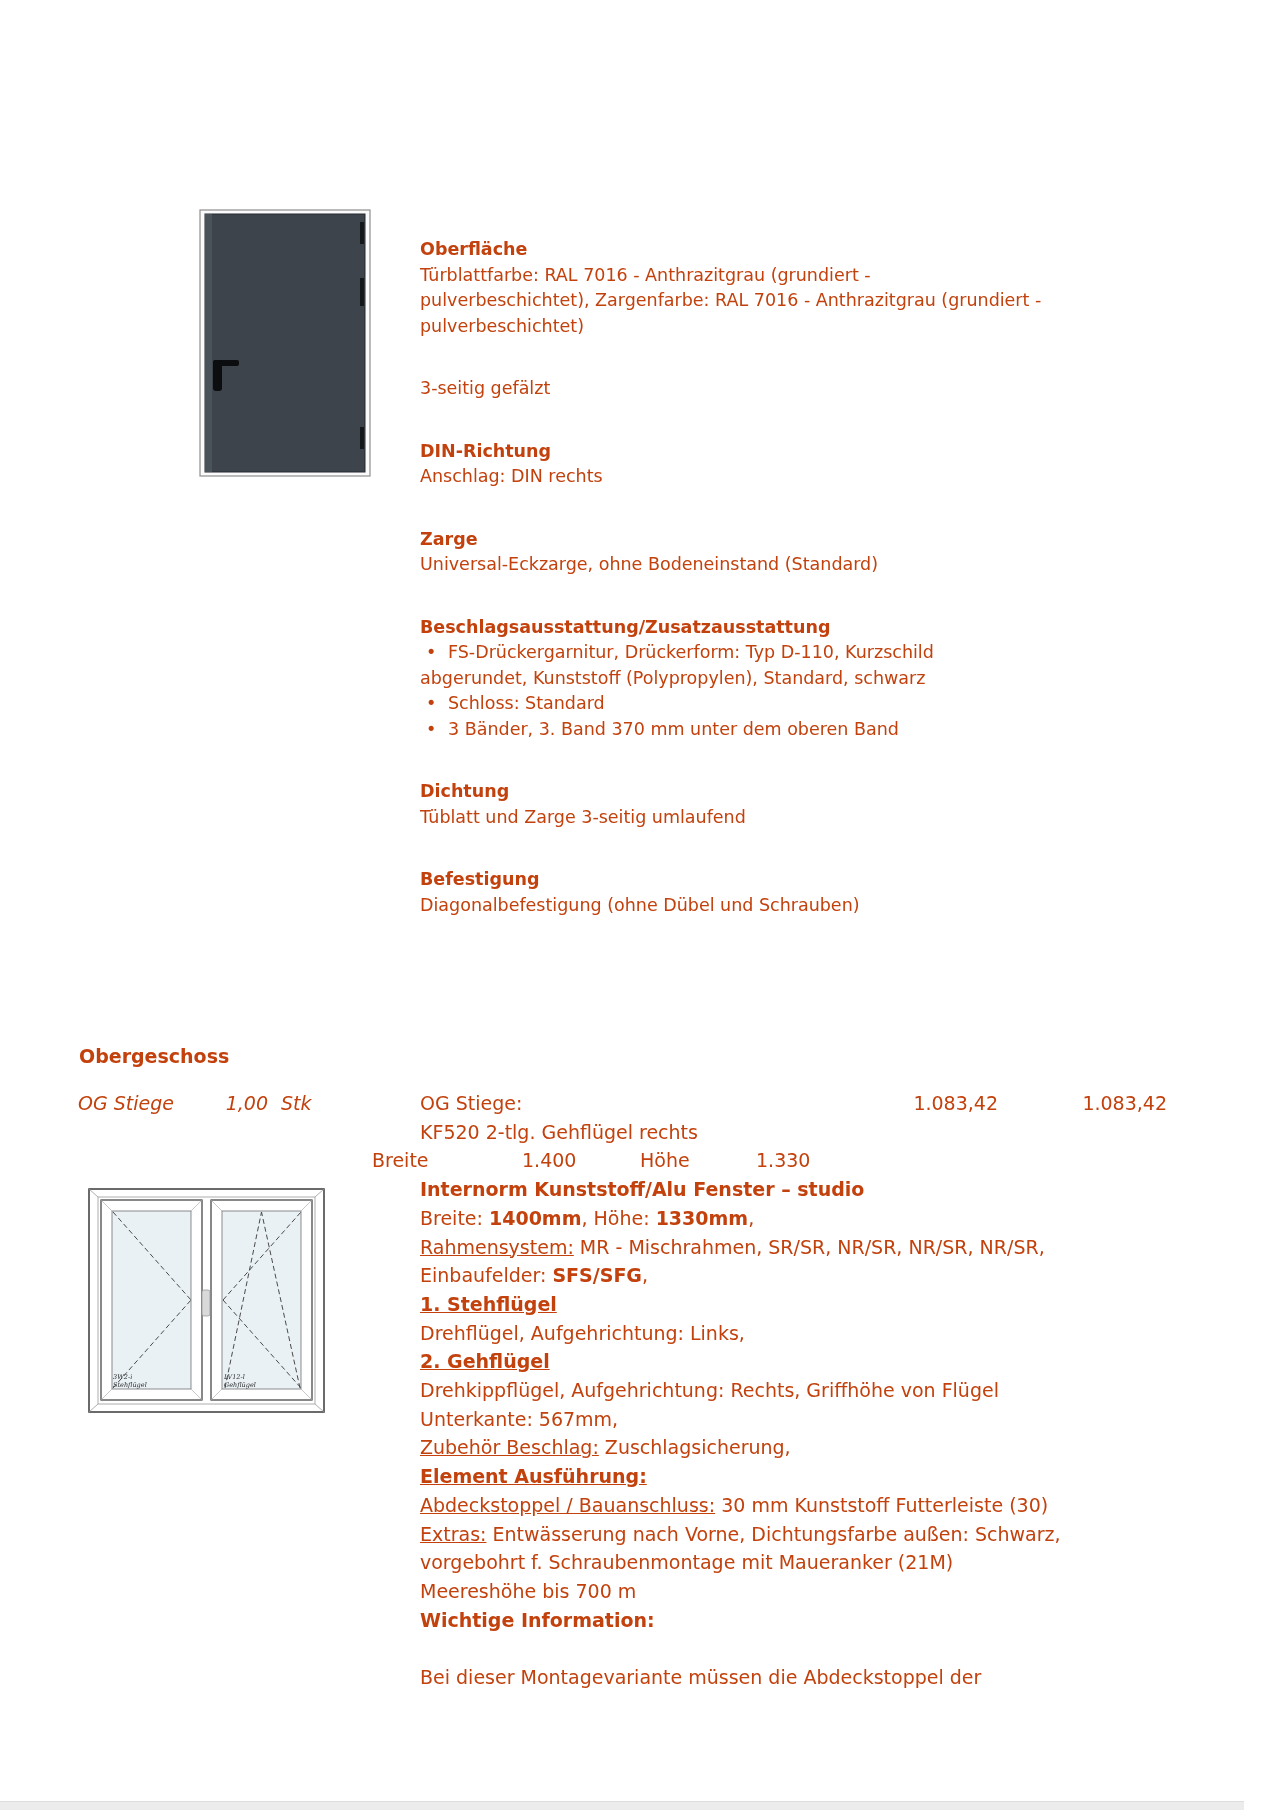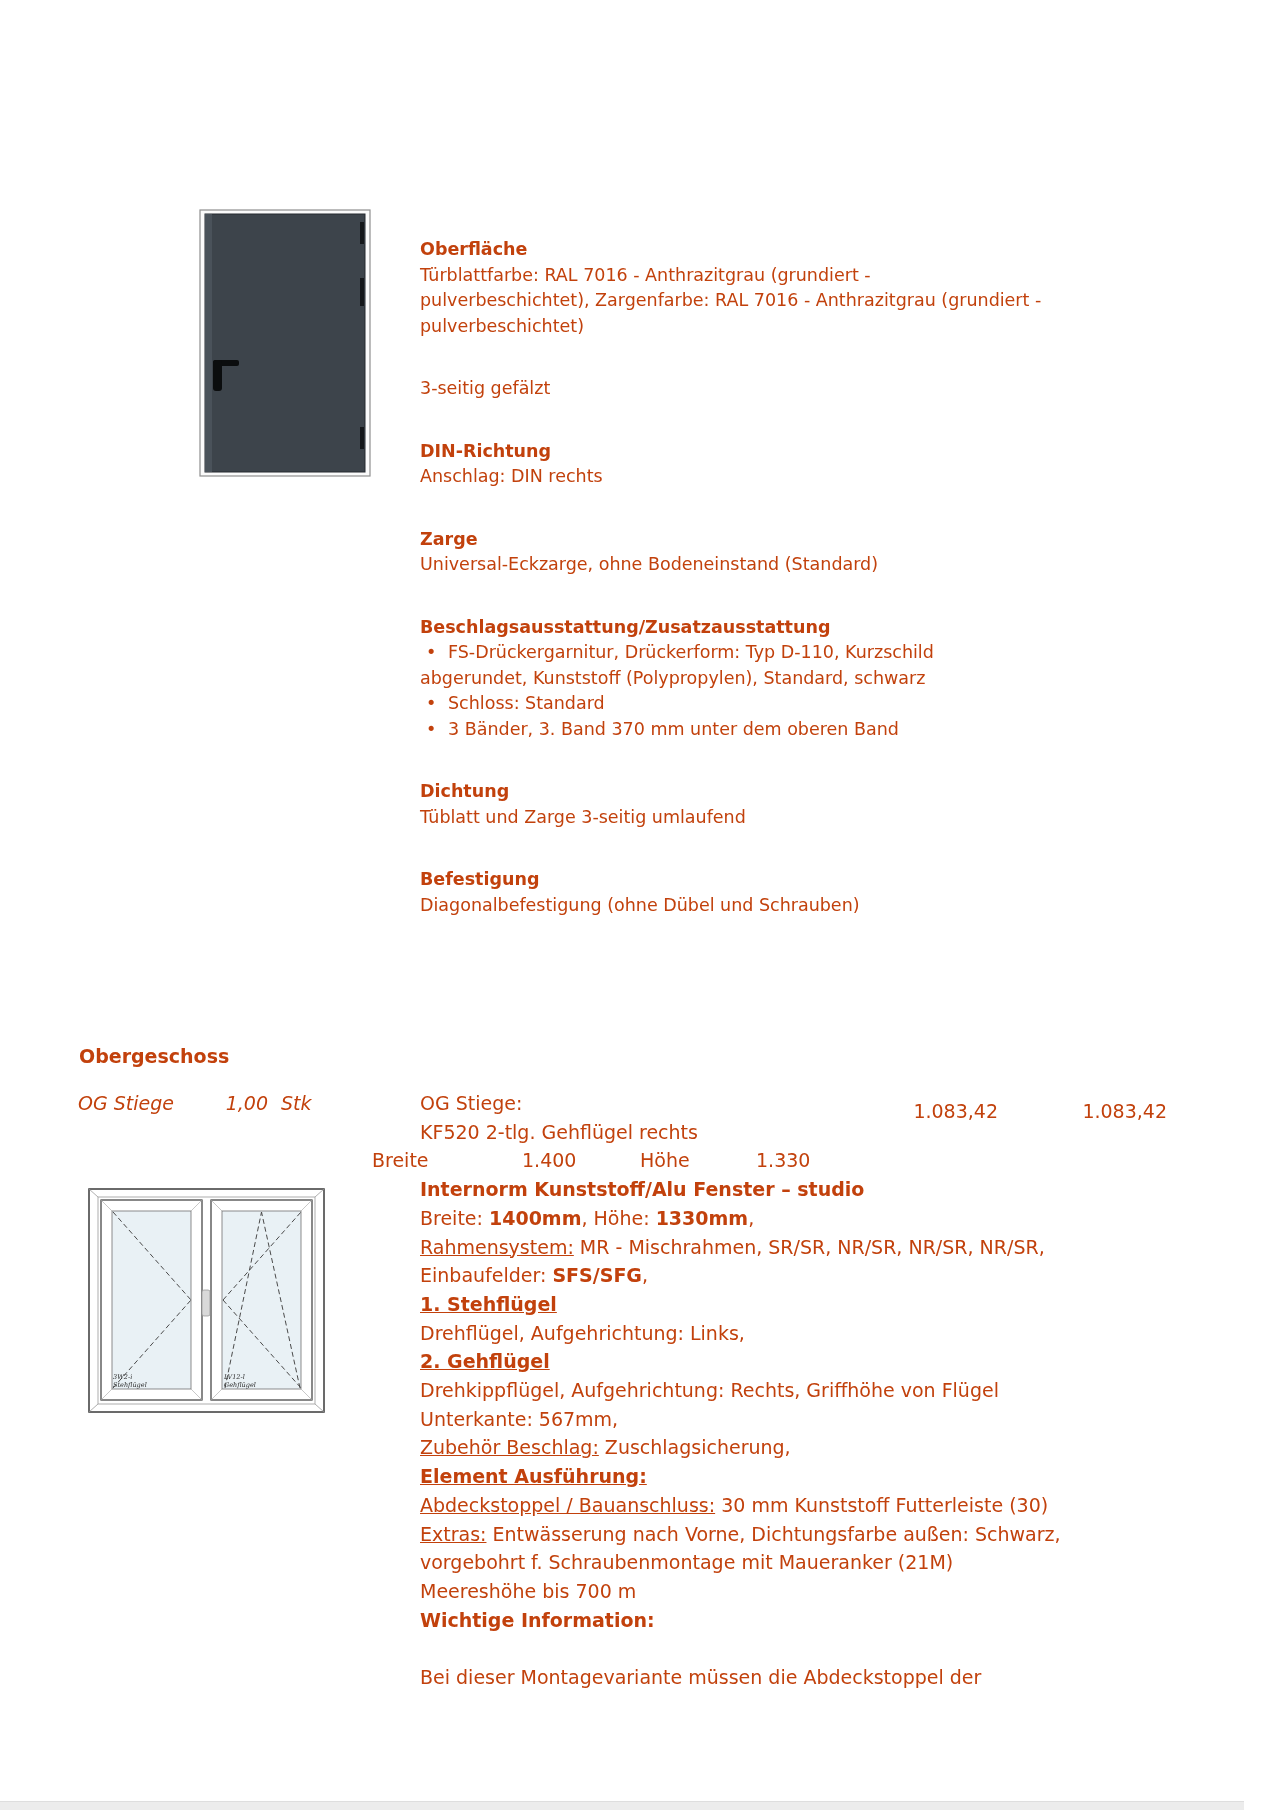--- a/index.html
+++ b/index.html
@@ -36,21 +36,21 @@
   
   #item-block { position:absolute; left:372px; top:1089px; width:860px;
                 font-size:19px; line-height:28.7px; }
   #item-block .line { white-space:nowrap; padding-left:48px; position:relative; }
   #item-block .line.dims { padding-left:0; }
   .dims .dseg { display:inline-block; }
   .dseg.d0 { width:150px; }
   .dseg.d1 { width:118px; }
   .dseg.d2 { width:116px; }
   .title { font-weight:normal; }
-  .price { position:absolute; top:8px; width:170px; text-align:right; }
+  .price { position:absolute; top:0; width:170px; text-align:right; }
   #price-unit  { left:456px; }
   #price-total { left:625px; }
   .seg-b { font-weight:bold; }
   .seg-u { text-decoration:underline; }
   .line.blank { height:28.7px; }
 
   
   #bottom-strip { position:absolute; left:0; top:1801px; width:1280px; height:9px;
                   background:#ececec; border-top:1px solid #dedede; box-sizing:border-box; }
 </style>

